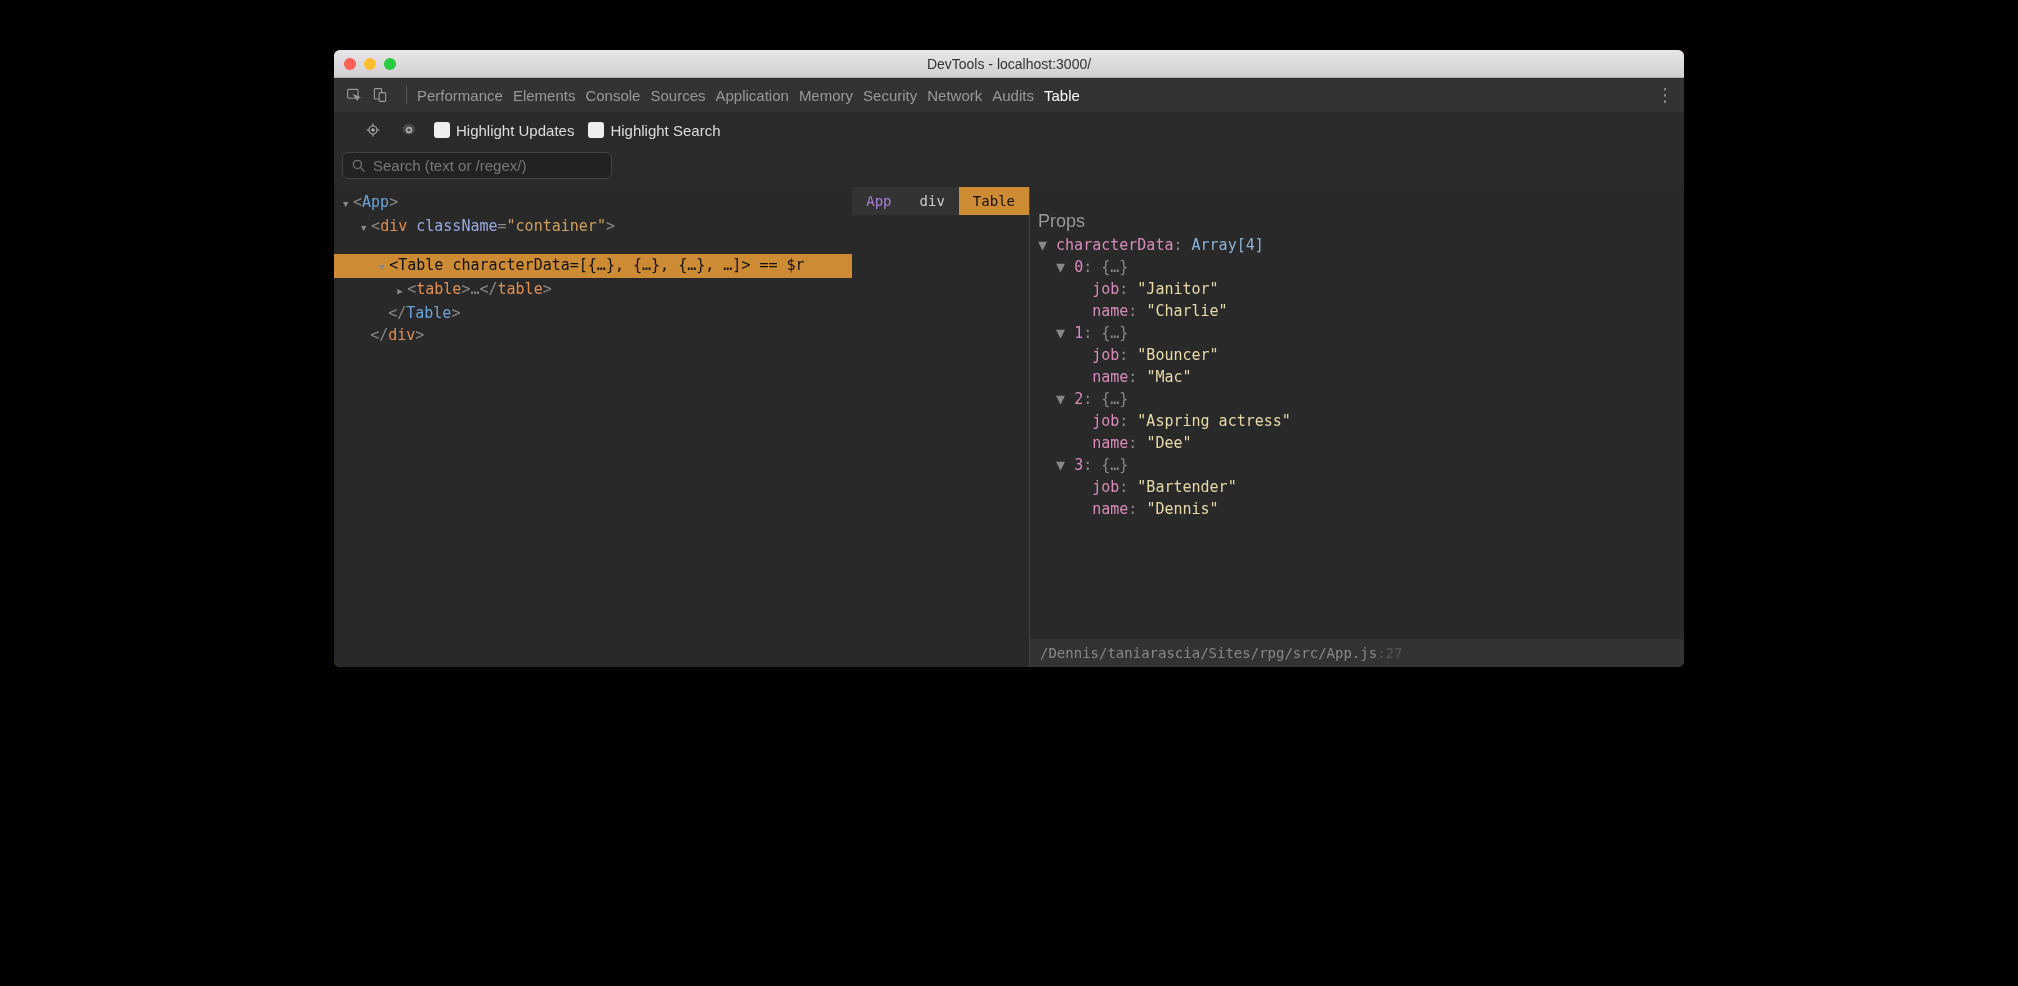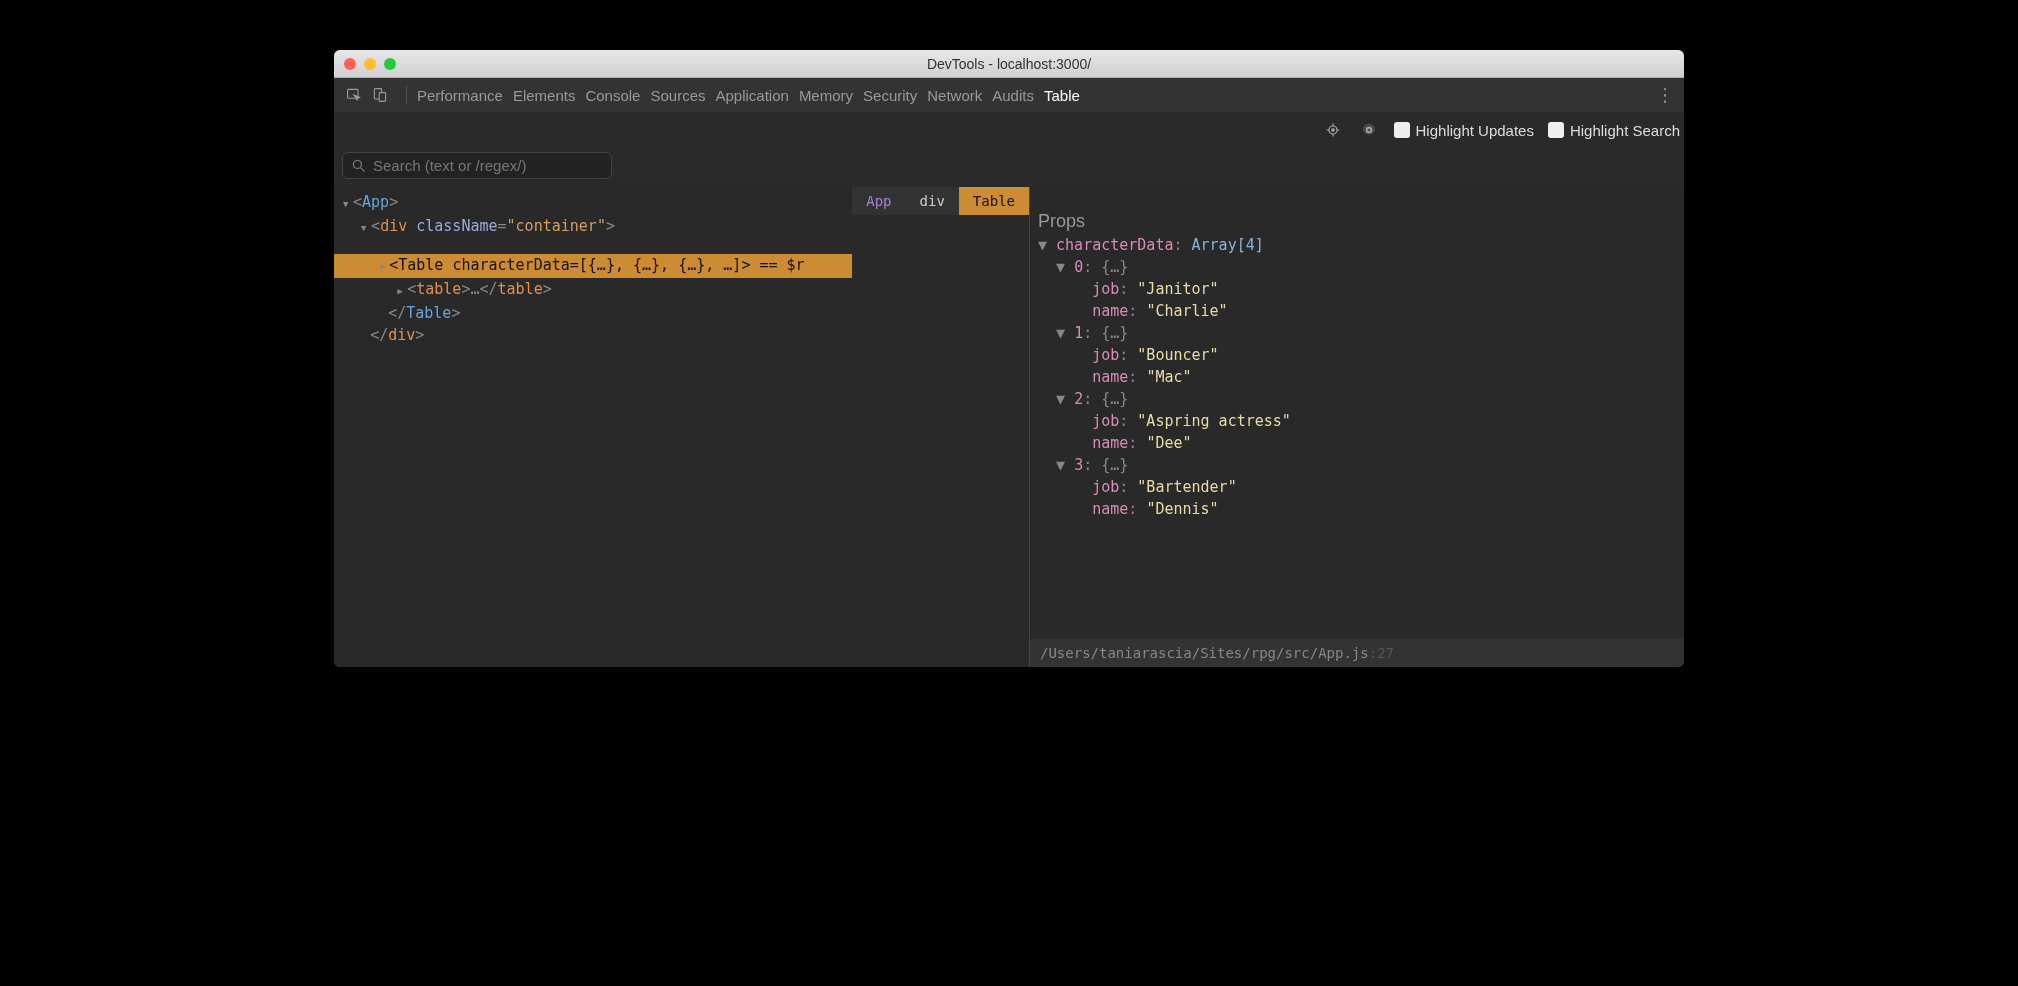--- a/index.html
+++ b/index.html
@@ -10,21 +10,21 @@
 .dot { width:12px; height:12px; border-radius:50%; }
 .dot.r{background:#ff5f57;} .dot.y{background:#ffbd2e;} .dot.g{background:#28ca42;}
 .title { position:absolute; left:0; right:0; text-align:center; font-size:14px; color:#333; pointer-events:none; }
 .tabbar { height:34px; background:#333; display:flex; align-items:center; padding:0 10px; color:#999; }
 .tabbar .ico { width:20px; height:20px; display:inline-flex; align-items:center; justify-content:center; margin-right:6px; cursor:pointer; }
 .tabbar .sep { width:1px; height:18px; background:#555; margin:0 10px; }
 .tabbar .tabs { display:flex; gap:10px; font-size:15px; }
 .tabbar .tab { cursor:pointer; color:#999; }
 .tabbar .tab.active { color:#fff; }
 .tabbar .more { margin-left:auto; color:#999; cursor:pointer; font-size:18px; }
-.toolbar { height:36px; background:#2a2a2a; display:flex; align-items:center; padding:0 4px; gap:14px; color:#ccc;justify-content:flex-end; }
+.toolbar { height:36px; background:#2a2a2a; display:flex; align-items:center; padding:0 28px; gap:14px; color:#ccc; }
 .toolbar .ico { width:22px; height:22px; display:inline-flex; align-items:center; justify-content:center; cursor:pointer; color:#888; }
 .cbx { width:16px; height:16px; background:#eee; border-radius:3px; cursor:pointer; display:inline-block; }
 .cbx-wrap { display:flex; align-items:center; gap:6px; font-size:15px; color:#ddd; cursor:pointer; }
 .searchrow { padding:4px 8px 8px 8px; background:#2a2a2a; }
 .searchbox { display:flex; align-items:center; gap:6px; background:#222; border:1px solid #444; border-radius:6px; padding:4px 8px; width:270px; }
 .searchbox input { background:transparent; border:none; outline:none; color:#ccc; font-size:15px; flex:1; }
 .searchbox input::placeholder { color:#777; }
 .main { display:flex; height:480px; background:#292929; font-family:Menlo,Consolas,monospace; font-size:15px; }
 .left { flex:0 0 696px; border-right:1px solid #444; display:flex; flex-direction:row; }
 .tree { flex:1; overflow:auto; color:#888; padding-top:4px; }
@@ -155,18 +155,18 @@
             <div class="pl">      <span class="key">name</span><span class="obj">: </span><span class="val">"Mac"</span></div>
             <div class="pl">  <span class="arrc">▼ </span><span class="key">2</span><span class="obj">: </span><span class="obj">{…}</span></div>
             <div class="pl">      <span class="key">job</span><span class="obj">: </span><span class="val">"Aspring actress"</span></div>
             <div class="pl">      <span class="key">name</span><span class="obj">: </span><span class="val">"Dee"</span></div>
             <div class="pl">  <span class="arrc">▼ </span><span class="key">3</span><span class="obj">: </span><span class="obj">{…}</span></div>
             <div class="pl">      <span class="key">job</span><span class="obj">: </span><span class="val">"Bartender"</span></div>
             <div class="pl">      <span class="key">name</span><span class="obj">: </span><span class="val">"Dennis"</span></div>
           </div>
       </div>
       <div class="path">
-        <span>/Users/taniarascia/Sites/rpg/src/App.js</span>
+        <span>/Dennis/taniarascia/Sites/rpg/src/App.js</span>
           <span class="ln">:27</span>
       </div>
     </div>
   </div>
 </div>
 
 </body></html>

